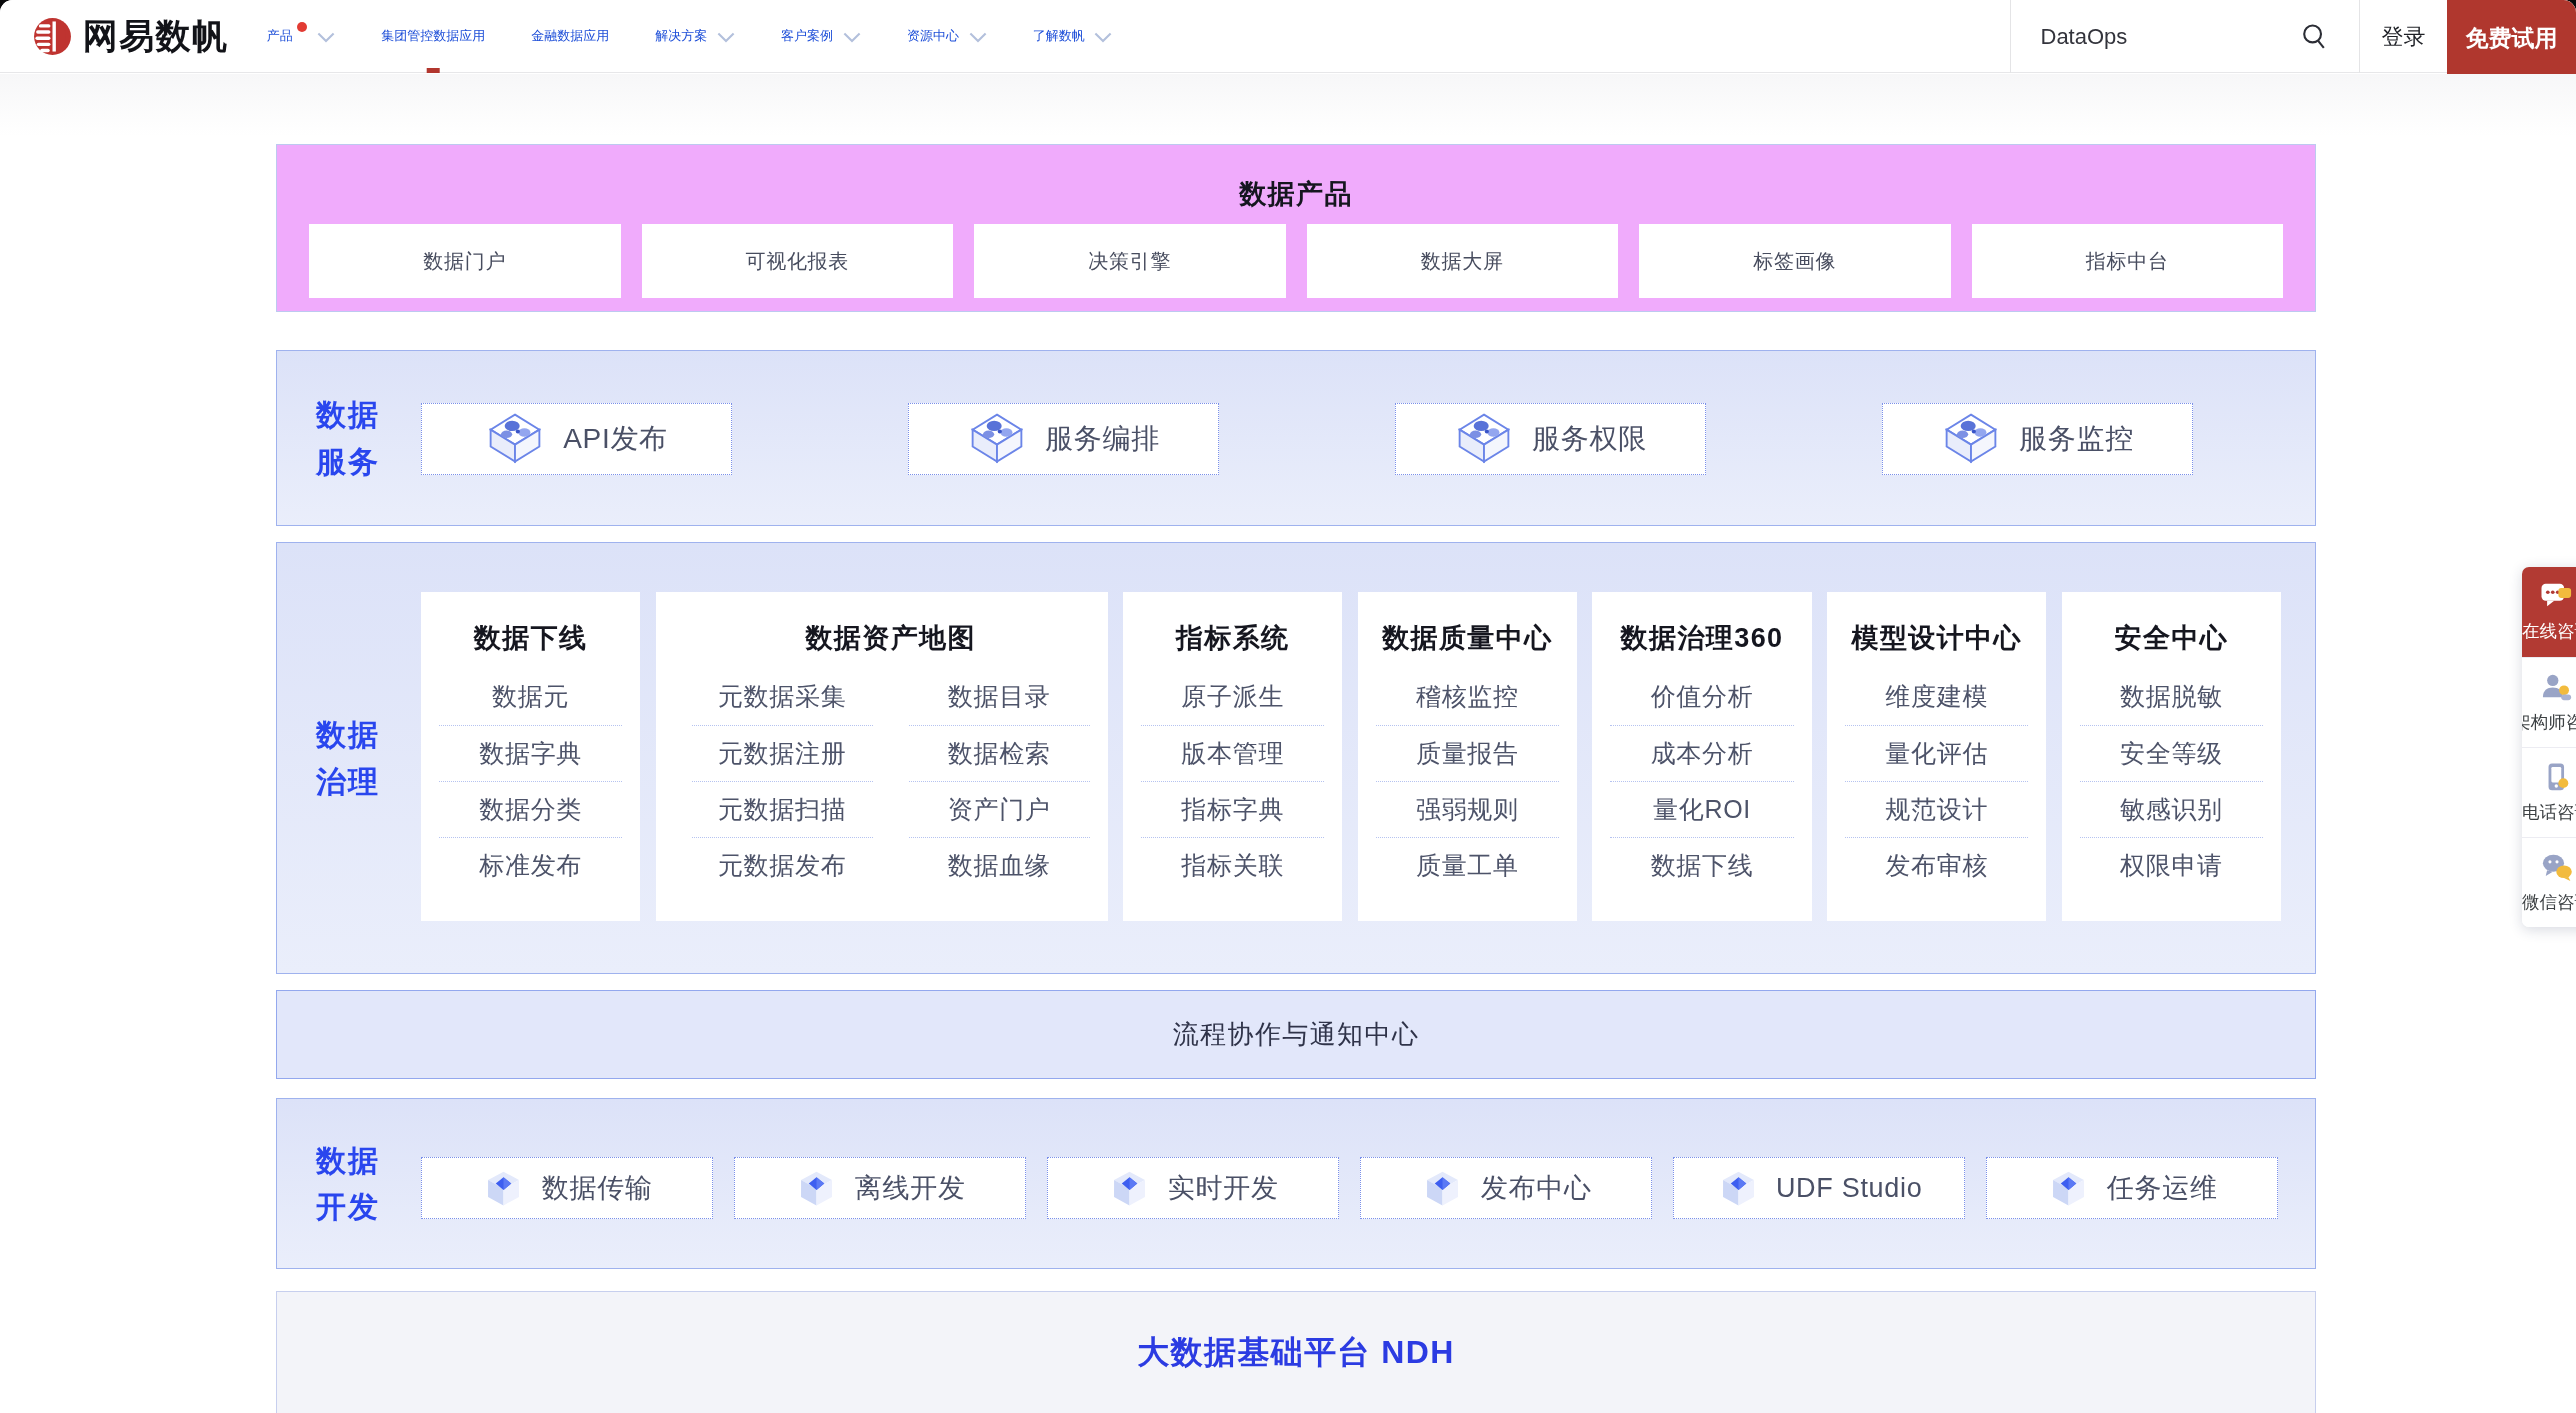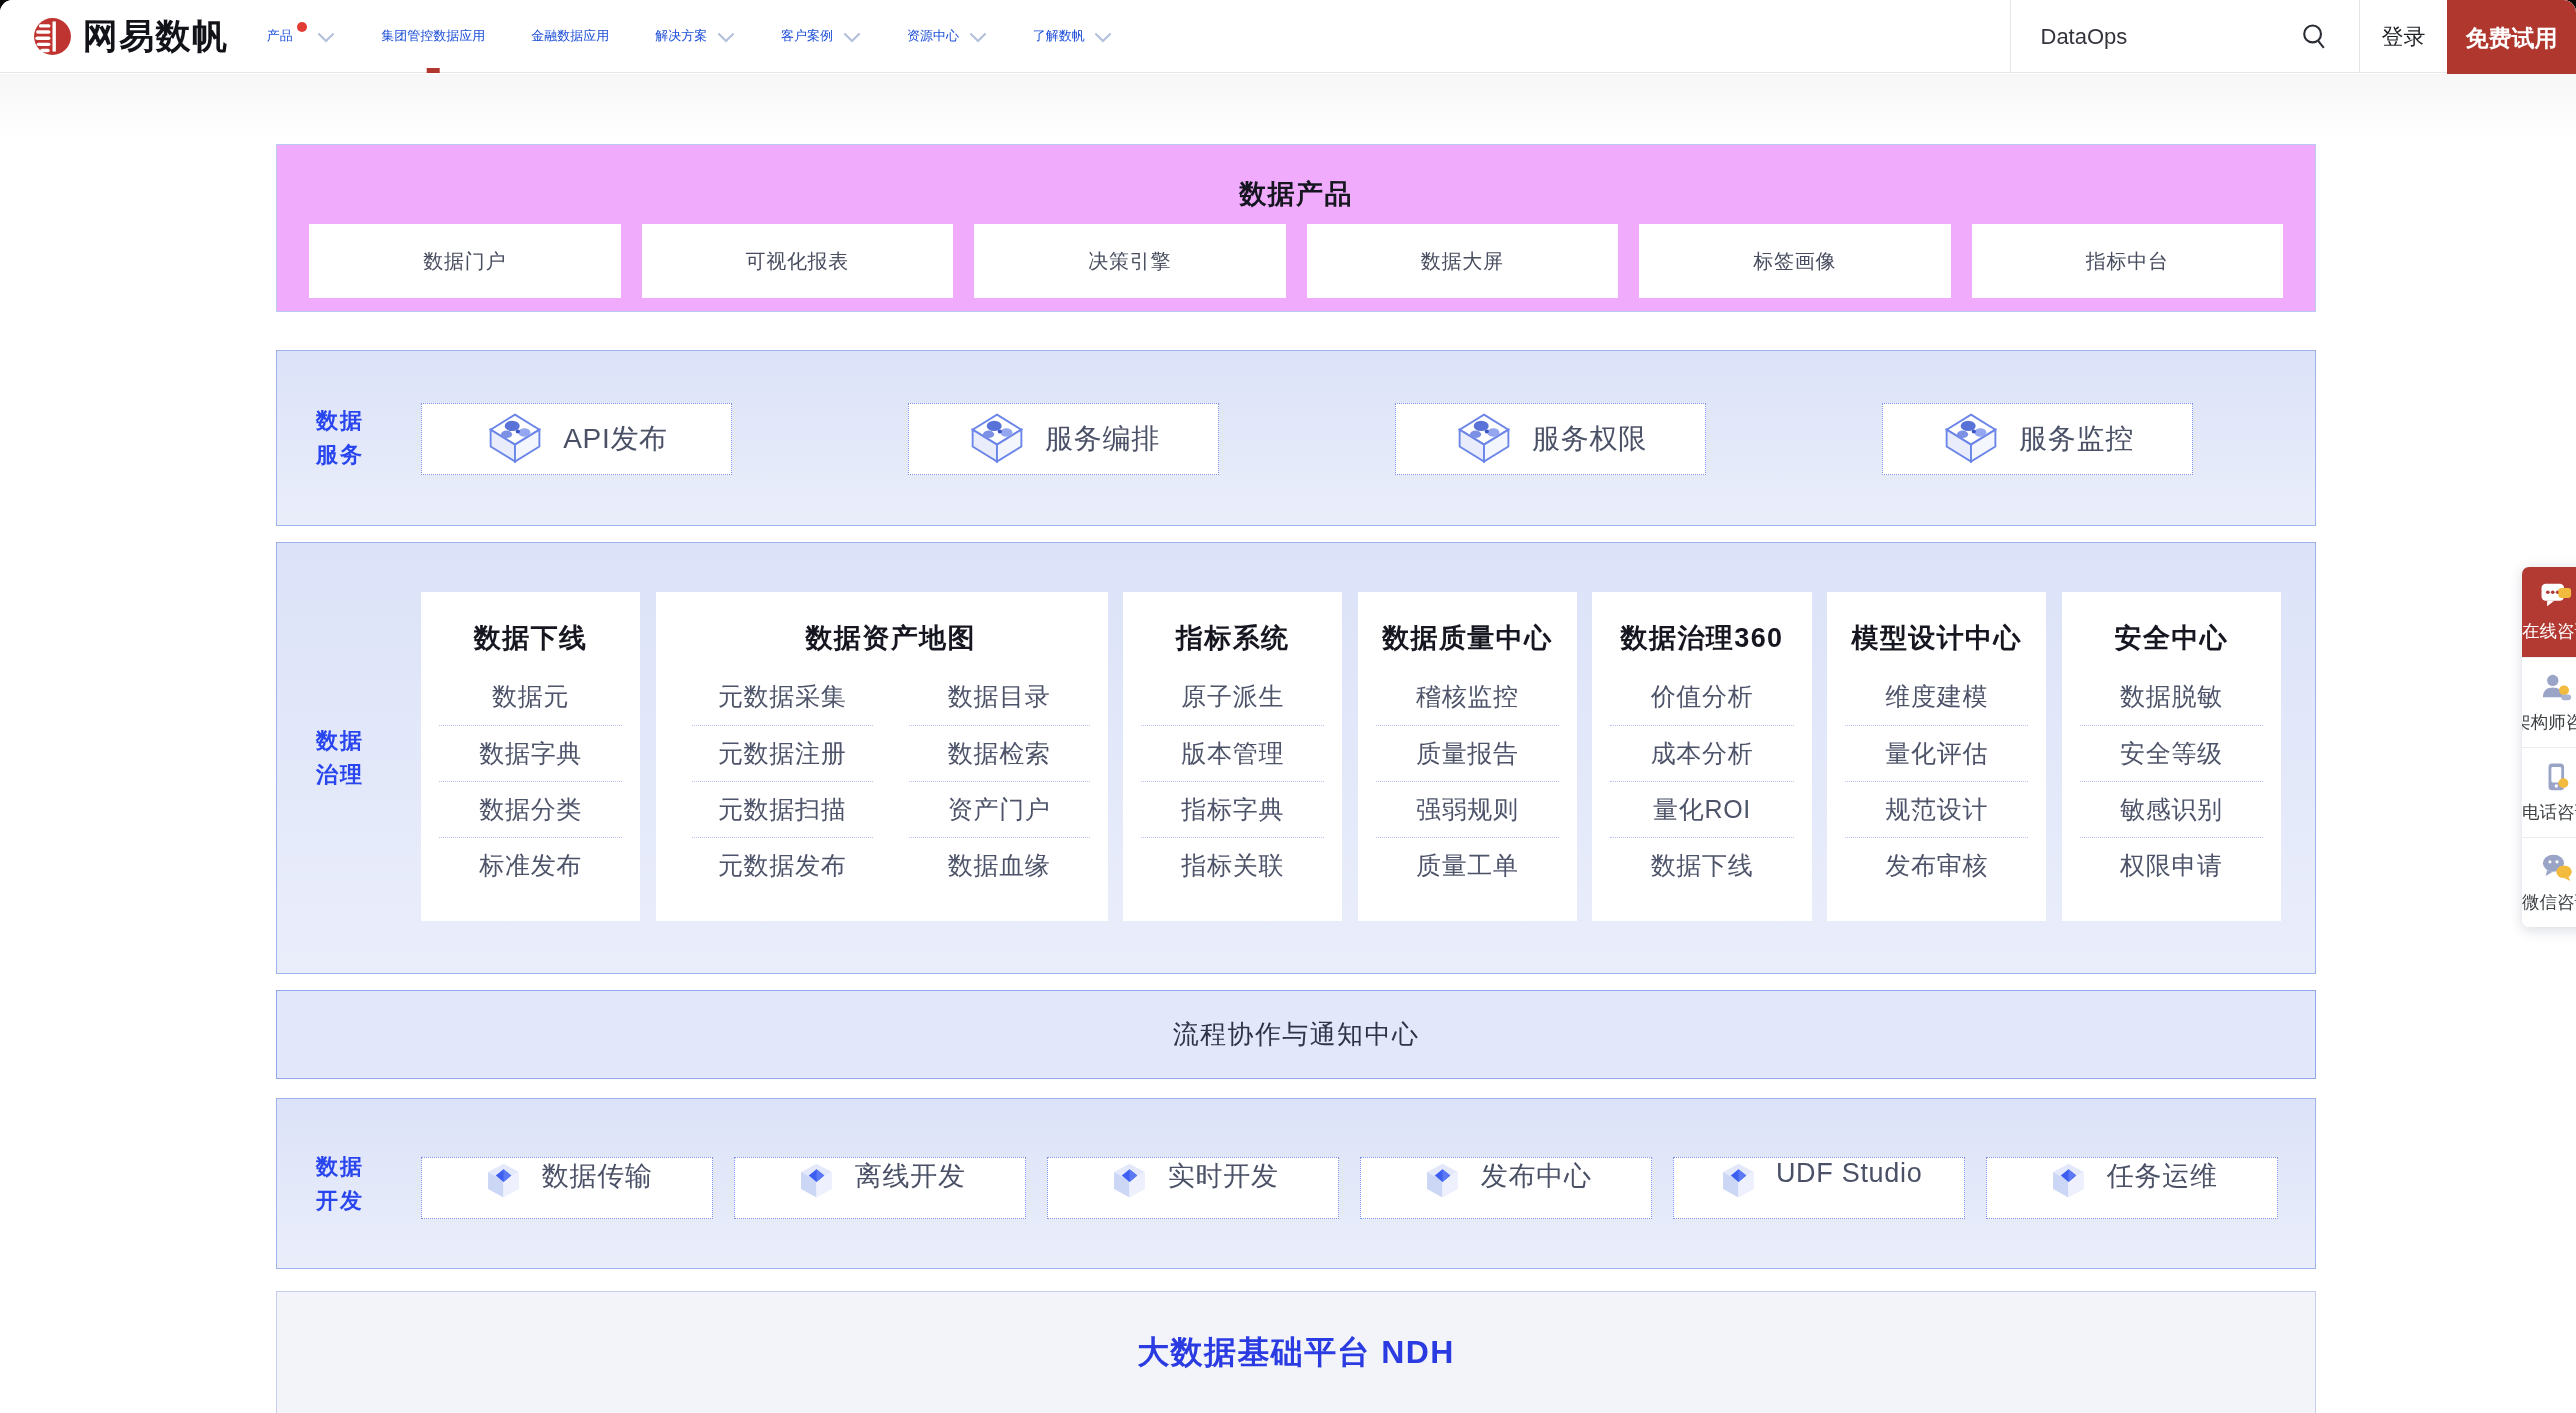--- a/index.html
+++ b/index.html
@@ -25,41 +25,41 @@
 
   
   .panel { position:absolute; left:276px; width:2040px; }
   .panel-products { top:144px; height:168px; background:#f0abfc; border:1.4px solid #bdc9f0; }
   .panel-title { text-align:center; padding-top:31px; font-size:27px; font-weight:700; color:#15161f; letter-spacing:1.4px; }
   .cards-row { position:absolute; left:32px; right:32px; top:79px; height:74px; display:flex; gap:21px; }
   .prod-card { flex:1; background:#fff; display:flex; align-items:center; justify-content:center; font-size:20px; color:#474c5e; cursor:pointer; letter-spacing:0.7px;text-align:right; }
 
   .panel-lav { background:linear-gradient(180deg,#dce2f8 0%,#eaeefb 100%); border:1.4px solid #9fb2ee; }
   .panel-services { top:350px; height:176px; }
-  .side-label { position:absolute; left:39px; top:50%; transform:translateY(-50%); color:#2946ee; font-size:22px; font-weight:700; line-height:1.55; letter-spacing:2.1px; }
+  .side-label { position:absolute; left:39px; top:50%; transform:translateY(-50%); color:#2946ee; font-size:30px; font-weight:700; line-height:1.55; letter-spacing:2.1px; }
   .svc-row { position:absolute; left:144px; top:52px; display:flex; gap:176px; }
   .svc-btn { width:311px; height:72px; background:#fff; border:1.4px dotted #7b90ea; display:flex; align-items:center; justify-content:center; gap:18px; cursor:pointer; }
   .svc-btn .lbl { font-size:28px; color:#4a5066; letter-spacing:0.7px; }
 
   .panel-governance { top:542px; height:432px; }
   .gov-cols { position:absolute; left:144px; right:34px; top:49px; height:329px; display:flex; gap:15.4px; }
   .gov-col { flex:1; background:#fff; padding-top:28px; }
   .gov-col.wide { flex:0 0 452px;padding-left:18px; }
   .gov-title { text-align:center; font-size:27px; font-weight:700; color:#15161f; letter-spacing:1.4px; margin-bottom:12.6px; }
   .gov-list { list-style:none; }
   .gov-list li { height:56px; display:flex; align-items:center; justify-content:center; font-size:25px; color:#4d5369; margin:0 18px; cursor:pointer; letter-spacing:0.7px; }
   .gov-list li + li { border-top:1.4px dotted #b6c3f0; }
   .gov-split { display:flex; }
   .gov-split .gov-list { flex:1; }
 
   .bar-collab { top:990px; height:89px; background:#e2e7fa; border:1.4px solid #93a8ee; display:flex; align-items:center; justify-content:center; font-size:26px; color:#2f3349; letter-spacing:1.4px; cursor:pointer; }
 
   .panel-dev { top:1098px; height:171px; }
   .dev-row { position:absolute; left:144px; top:58px; display:flex; gap:21px; }
-  .dev-btn { width:292px; height:62px; background:#fff; border:1.4px dotted #7b90ea; display:flex; align-items:flex-start; justify-content:center; gap:15.4px; cursor:pointer; }
+  .dev-btn { width:292px; height:62px; background:#fff; border:1.4px dotted #7b90ea; display:flex; align-items:center; justify-content:center; gap:15.4px; cursor:pointer; }
   .dev-btn .lbl { font-size:27px; color:#4a5066; letter-spacing:0.7px; }
 
   .panel-ndh { top:1291px; height:122px; background:#f3f4f9; border:1.4px solid #c7cfee; border-bottom:none; display:flex; align-items:center; justify-content:center; }
   .ndh-text { font-size:32px; font-weight:700; color:#2b3be2; letter-spacing:1.4px; cursor:pointer; }
 
   
   .float-widget { position:absolute; right:-16px; top:567px; width:70px; background:#fff; border-radius:7px 0 0 7px; box-shadow:0 2.8px 12.6px rgba(40,50,90,.18); overflow:hidden; }
   .fw-item { height:90px; display:flex; flex-direction:column; align-items:center; justify-content:center; gap:7px; cursor:pointer; background:#fff; }
   .fw-item + .fw-item { border-top:0.7px solid #ececf2; }
   .fw-item.red { background:#b23a33; }

